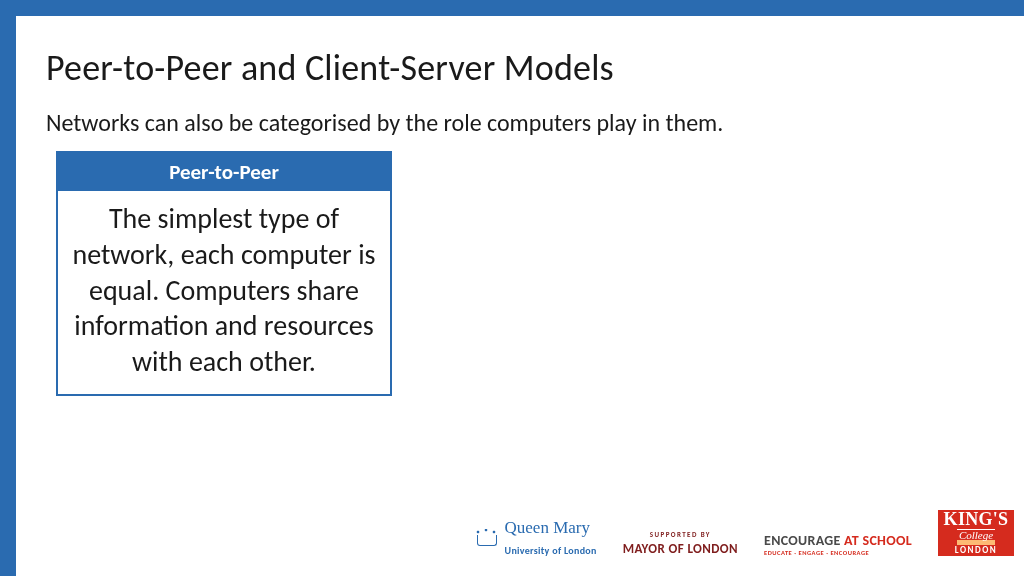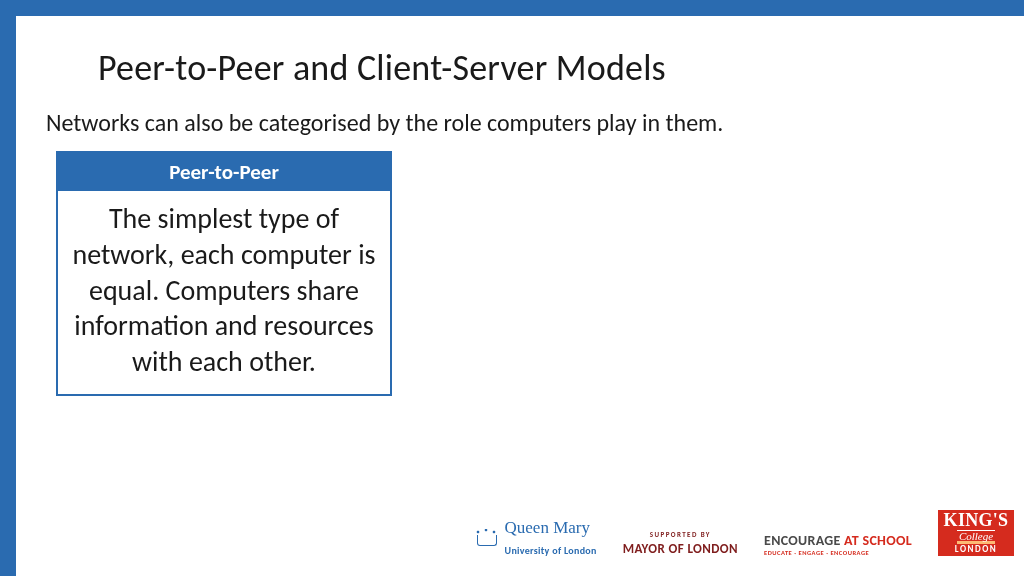--- a/index.html
+++ b/index.html
@@ -9,21 +9,21 @@
     border-top:16px solid #2a6bb0;
     border-left:16px solid #2a6bb0;
     font-family:"Segoe UI Light","Segoe UI",Calibri,sans-serif;
     color:#1a1a1a;
     position:relative;
     overflow:hidden;
   }
   .title {
     font-size:36px;
     font-weight:300;
-    margin:30px 0 18px 82px;
+    margin:30px 0 18px 30px;
     letter-spacing:.2px;
   }
   .intro {
     font-size:24px;
     font-weight:400;
     margin:0 0 14px 30px;
   }
   .cards {
     display:flex;
     gap:28px;
@@ -81,21 +81,21 @@
   .cas-comp { color:#4a4a4a; }
   .cas-at   { color:#d52b1e; }
   .cas-sub  { font-size:6.5px; color:#d52b1e; letter-spacing:.5px; margin-top:2px; font-weight:700; }
   
   .kcl {
     width:76px; height:46px; background:#d52b1e;
     display:flex; flex-direction:column; justify-content:center; align-items:center;
     color:#fff; line-height:.95;
   }
   .kcl .l1 { font-family:Georgia,serif; font-size:18px; font-weight:700; letter-spacing:.3px; }
-  .kcl .l2 { font-family:Georgia,serif; font-style:italic; font-size:11px; border-top:1px solid #fff; border-bottom:3px solid #fdba74; padding:0 2px; margin:1px 0; }
+  .kcl .l2 { font-family:Georgia,serif; font-style:italic; font-size:11px; border-top:1px solid #fff; border-bottom:5px solid #fdba74; padding:0 2px; margin:1px 0; }
   .kcl .l3 { font-size:9px; font-weight:700; letter-spacing:1.5px; }
 </style>
 </head>
 <body>
 
 <h1 class="title">Peer-to-Peer and Client-Server Models</h1>
 <p class="intro">Networks can also be categorised by the role computers play in them.</p>
 
 <div class="cards">
   <div class="card">

